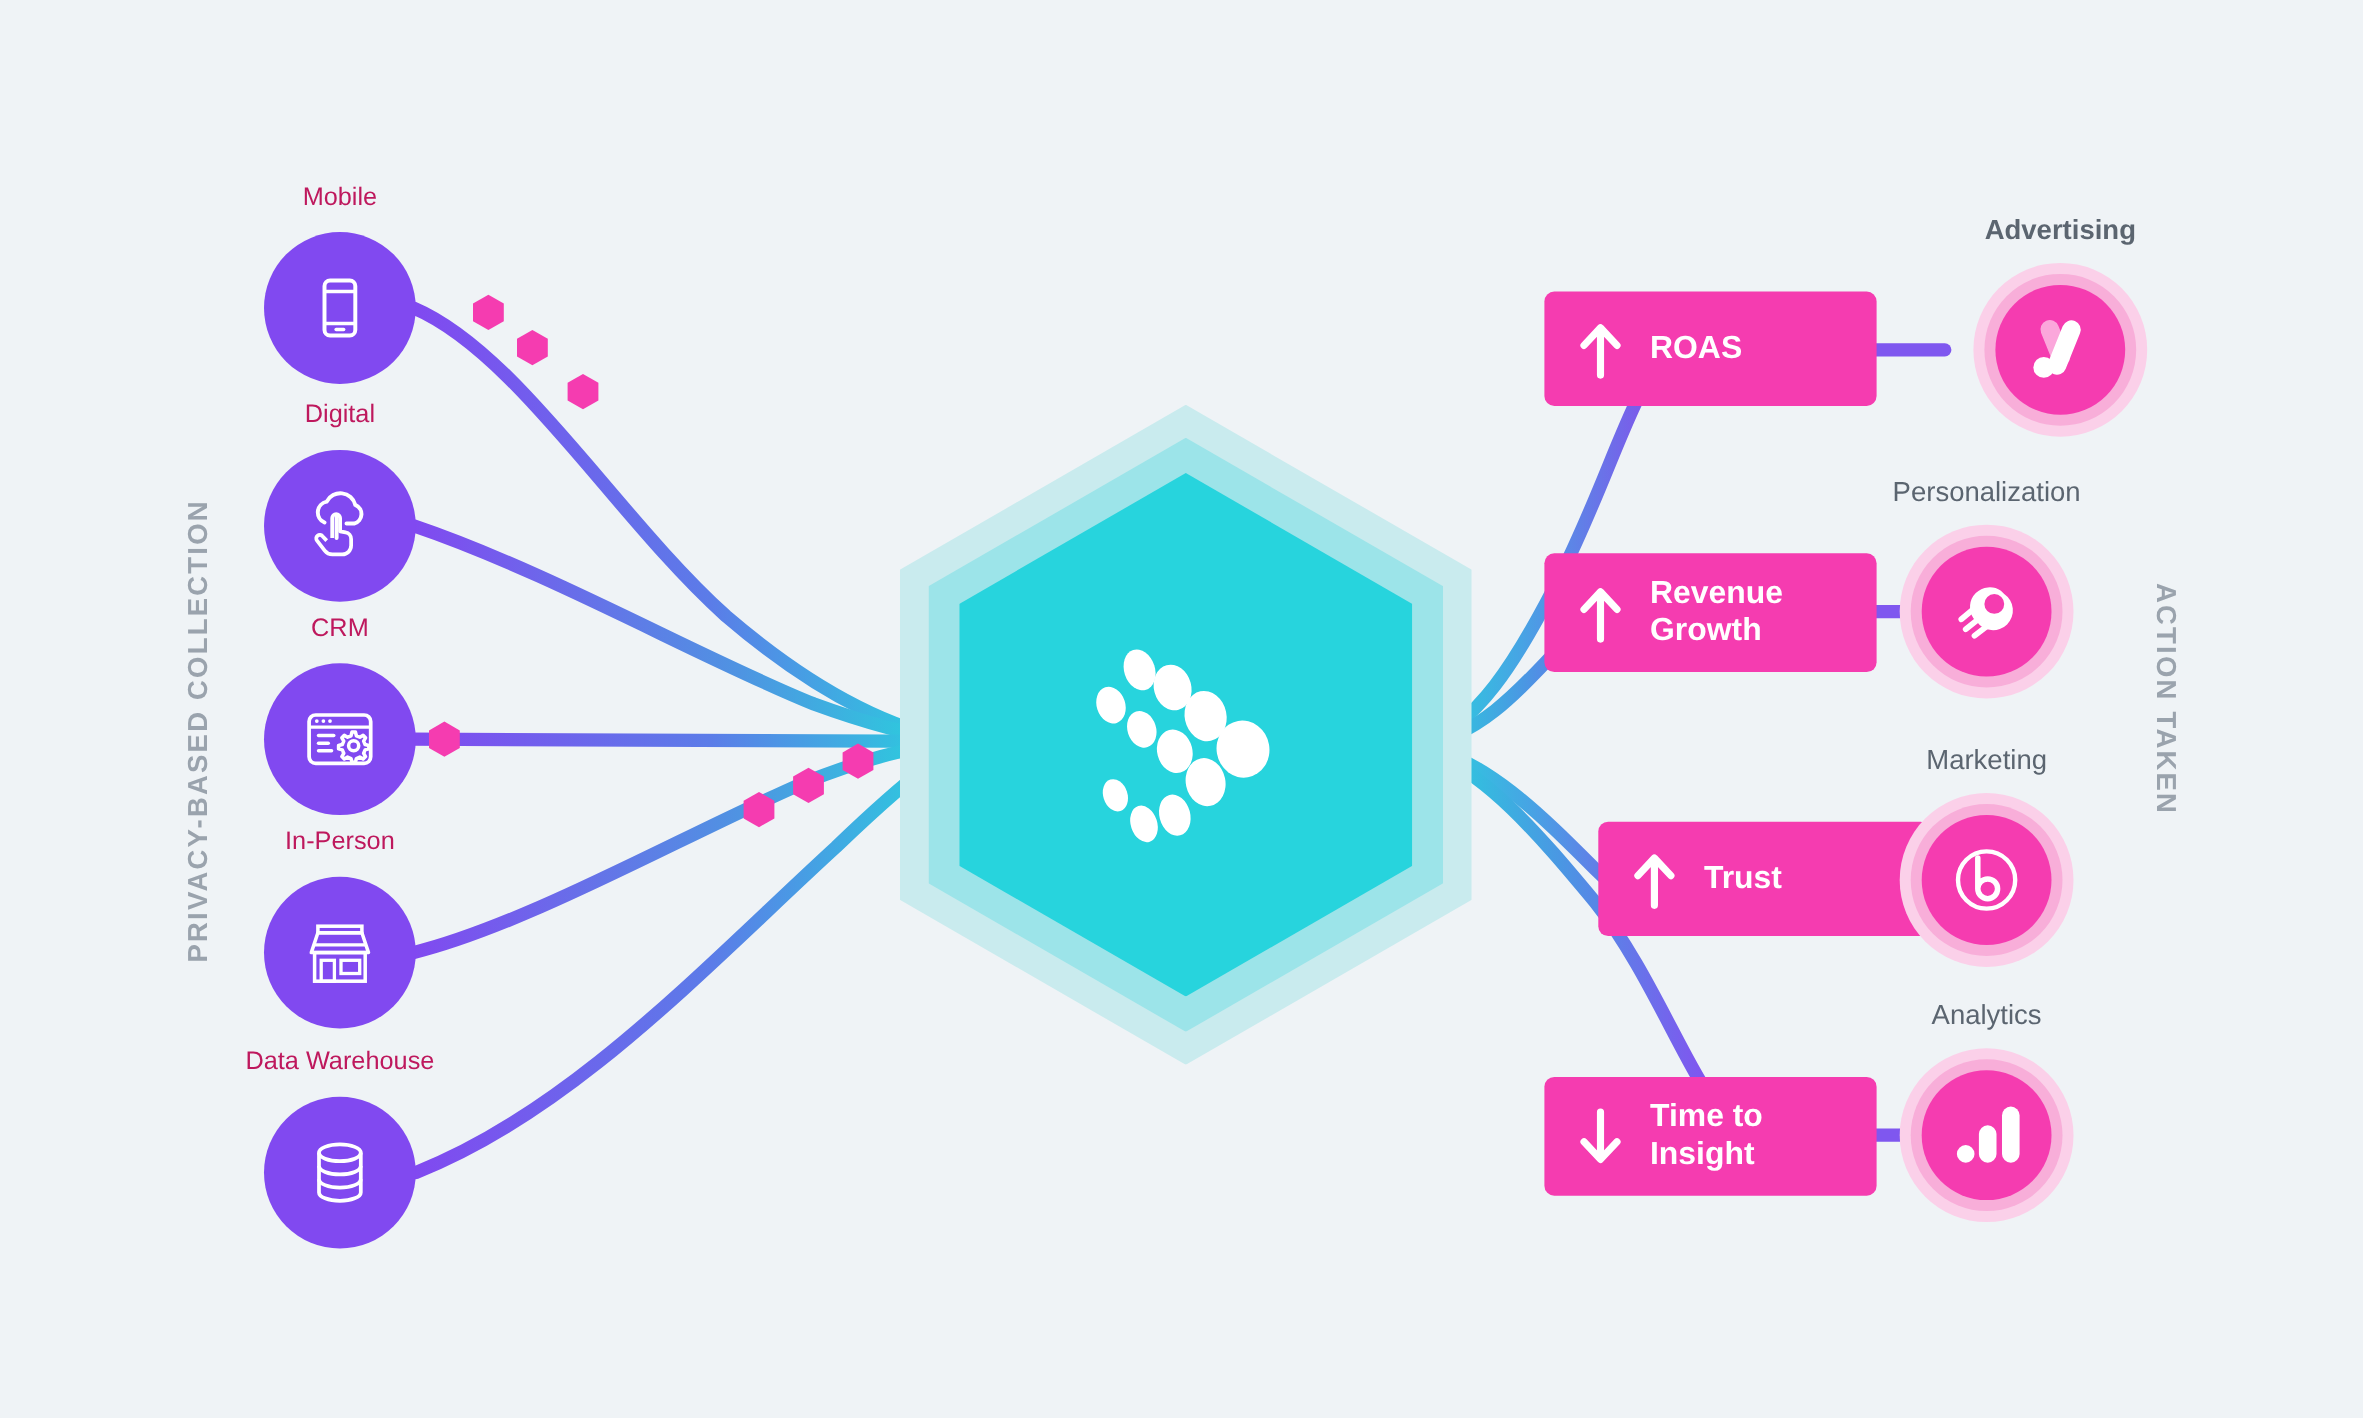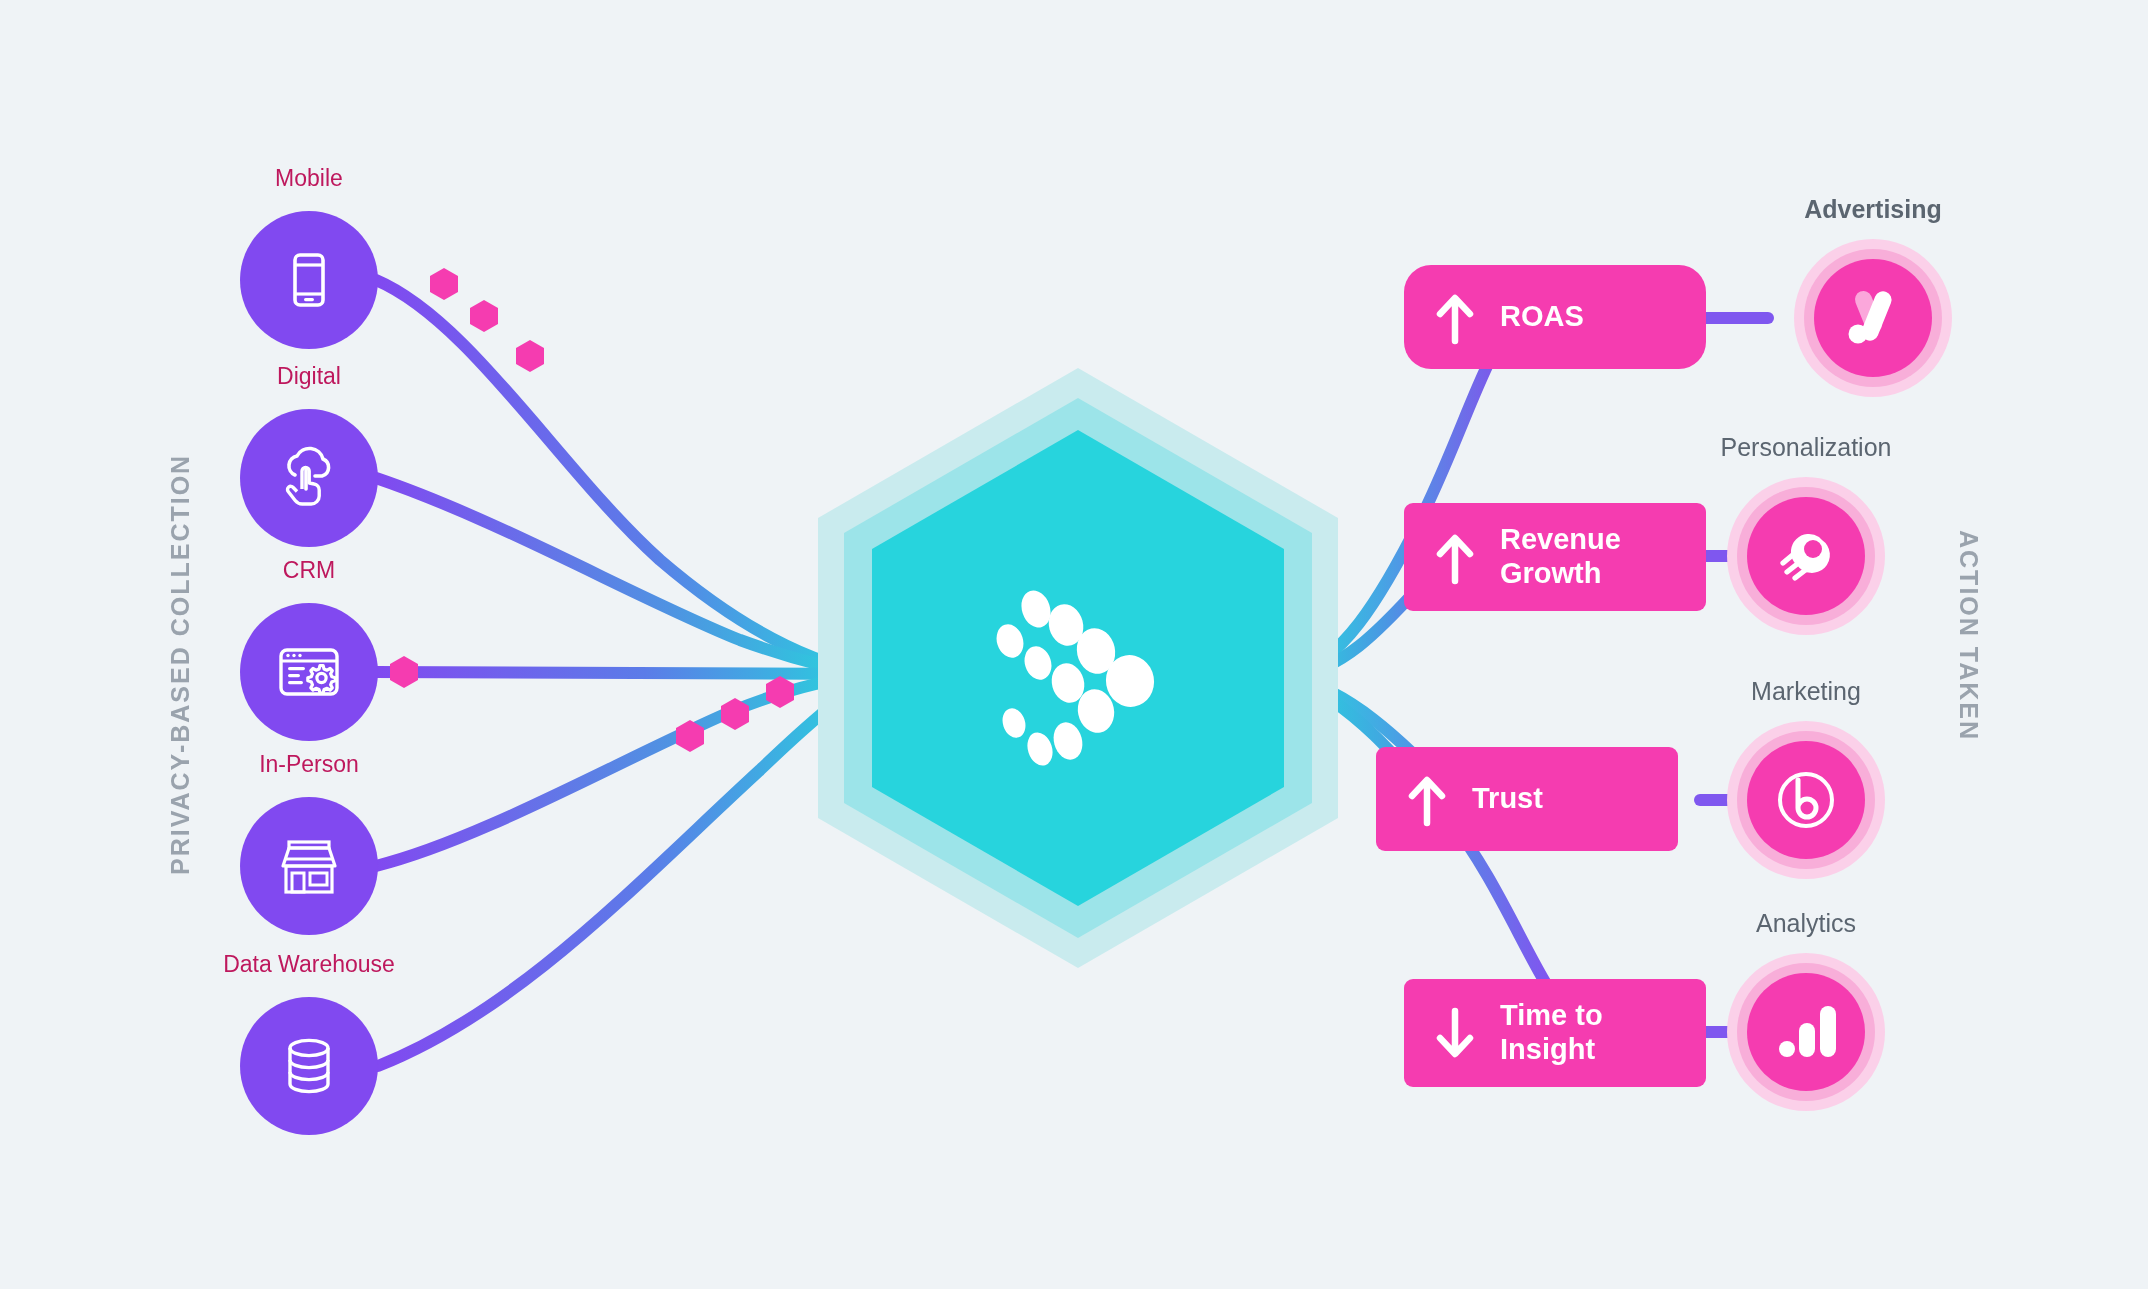--- a/index.html
+++ b/index.html
@@ -321,36 +321,36 @@
         <ellipse cx="108" cy="88" rx="19" ry="23" transform="rotate(-12 108 88)"></ellipse>
         <ellipse cx="108" cy="148" rx="18" ry="22" transform="rotate(-12 108 148)"></ellipse>
         <ellipse cx="142" cy="118" rx="24" ry="26" transform="rotate(-10 142 118)"></ellipse>
         <ellipse cx="26" cy="160" rx="11" ry="15" transform="rotate(-18 26 160)"></ellipse>
         <ellipse cx="52" cy="186" rx="12" ry="17" transform="rotate(-18 52 186)"></ellipse>
         <ellipse cx="80" cy="178" rx="14" ry="19" transform="rotate(-15 80 178)"></ellipse>
       </g>
     </svg>
   </div>
 
-  <div class="metric" style="left:1404px; top:265px;border-radius:27px;">
+  <div class="metric" style="left:1404px; top:265px;">
     <svg class="arrow" viewBox="0 0 46 56">
       <path d="M23 52 V10 M8 25 L23 9 L38 25" fill="none" stroke="#fff" stroke-width="6.5" stroke-linecap="round" stroke-linejoin="round"></path>
     </svg>
     <span class="mlabel">ROAS</span>
   </div>
 
   <div class="metric" style="left:1404px; top:503px; height:108px;">
     <svg class="arrow" viewBox="0 0 46 56">
       <path d="M23 52 V10 M8 25 L23 9 L38 25" fill="none" stroke="#fff" stroke-width="6.5" stroke-linecap="round" stroke-linejoin="round"></path>
     </svg>
     <span class="mlabel">Revenue
 Growth</span>
   </div>
 
-  <div class="metric" style="left:1376px; top:747px;">
+  <div class="metric" style="left:1453px; top:747px;">
     <svg class="arrow" viewBox="0 0 46 56">
       <path d="M23 52 V10 M8 25 L23 9 L38 25" fill="none" stroke="#fff" stroke-width="6.5" stroke-linecap="round" stroke-linejoin="round"></path>
     </svg>
     <span class="mlabel">Trust</span>
   </div>
 
   <div class="metric" style="left:1404px; top:979px; height:108px;">
     <svg class="arrow" viewBox="0 0 46 56">
       <path d="M23 6 V48 M8 33 L23 49 L38 33" fill="none" stroke="#fff" stroke-width="6.5" stroke-linecap="round" stroke-linejoin="round"></path>
     </svg>

